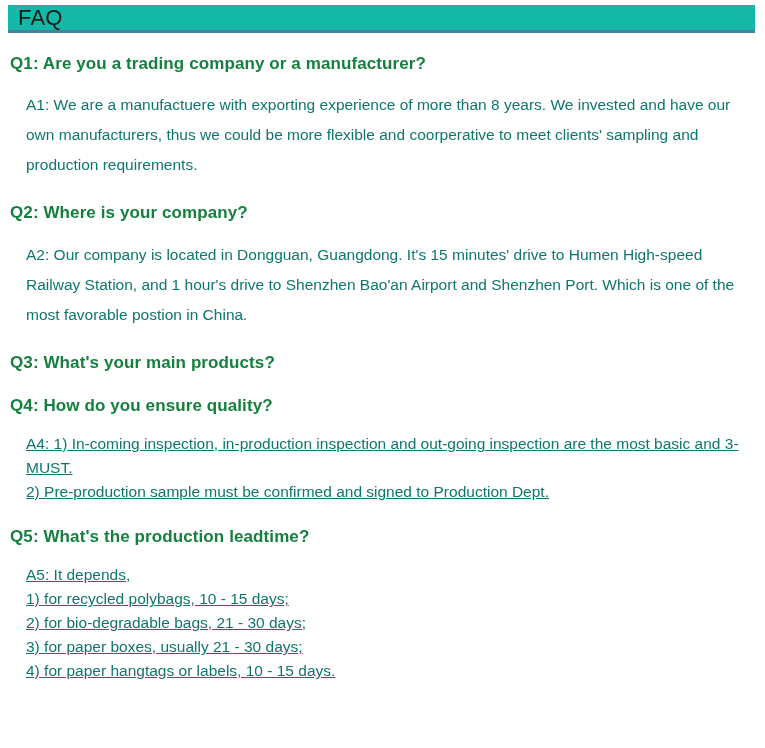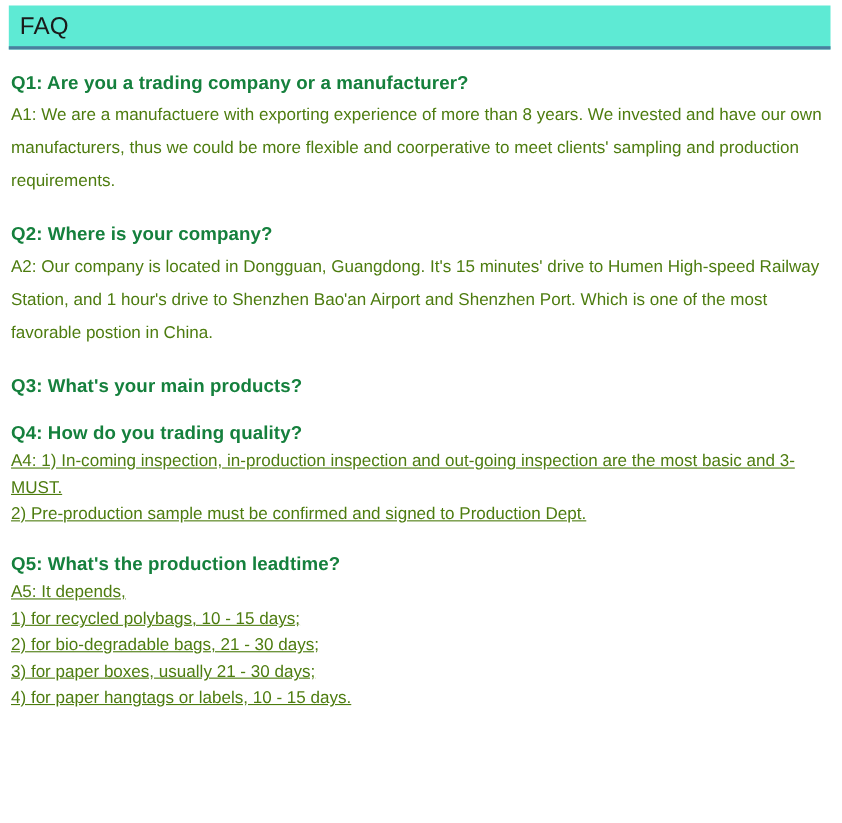--- a/index.html
+++ b/index.html
@@ -16,22 +16,22 @@
   }
   .page {
     width: 765px;
     height: 748px;
     position: relative;
     box-sizing: border-box;
   }
   
   .banner {
     margin: 5px 10px 0 8px;
-    height: 40px;
-    background: #5eead4;
+    height: 28px;
+    background: #14b8a6;
     border-bottom: 3px solid #4a7f9e;
     display: flex;
     align-items: center;
     padding-left: 10px;
     box-sizing: border-box;
   }
   .banner-title {
     font-size: 22px;
     font-weight: 400;
     color: #1a1a1a;
@@ -53,22 +53,22 @@
   .faq-question {
     font-size: 17px;
     font-weight: bold;
     color: #15803d;
     line-height: 1.25;
     margin: 0 0 4px 0;
     letter-spacing: 0.1px;
   }
   .faq-answer {
     font-size: 15.5px;
-    color: #4d7c0f;
-    margin: 0;
+    color: #0f766e;
+    margin: 16px;
     max-width: 742px;
   }
   
   .faq-answer.para {
     line-height: 30px;
   }
   
   .faq-answer.lines {
     line-height: 24px;
   }
@@ -92,21 +92,21 @@
         <div class="faq-answer para">A1: We are a manufactuere with exporting experience of more than 8 years. We invested and have our own manufacturers, thus we could be more flexible and coorperative to meet clients' sampling and production requirements.</div>
       </div>
       <div class="faq-item">
         <div class="faq-question">Q2: Where is your company?</div>
         <div class="faq-answer para">A2: Our company is located in Dongguan, Guangdong. It's 15 minutes' drive to Humen High-speed Railway Station, and 1 hour's drive to Shenzhen Bao'an Airport and Shenzhen Port. Which is one of the most favorable postion in China.</div>
       </div>
       <div class="faq-item">
         <div class="faq-question">Q3: What's your main products?</div>
       </div>
       <div class="faq-item">
-        <div class="faq-question">Q4: How do you trading quality?</div>
+        <div class="faq-question">Q4: How do you ensure quality?</div>
         <div class="faq-answer lines">
           <span class="answer-line">A4: 1) In-coming inspection, in-production inspection and out-going inspection are the most basic and 3-MUST.</span>
           <span class="answer-line">2) Pre-production sample must be confirmed and signed to Production Dept.</span>
         </div>
       </div>
       <div class="faq-item">
         <div class="faq-question">Q5: What's the production leadtime?</div>
         <div class="faq-answer lines">
           <span class="answer-line">A5: It depends,</span>
           <span class="answer-line">1) for recycled polybags, 10 - 15 days;</span>

